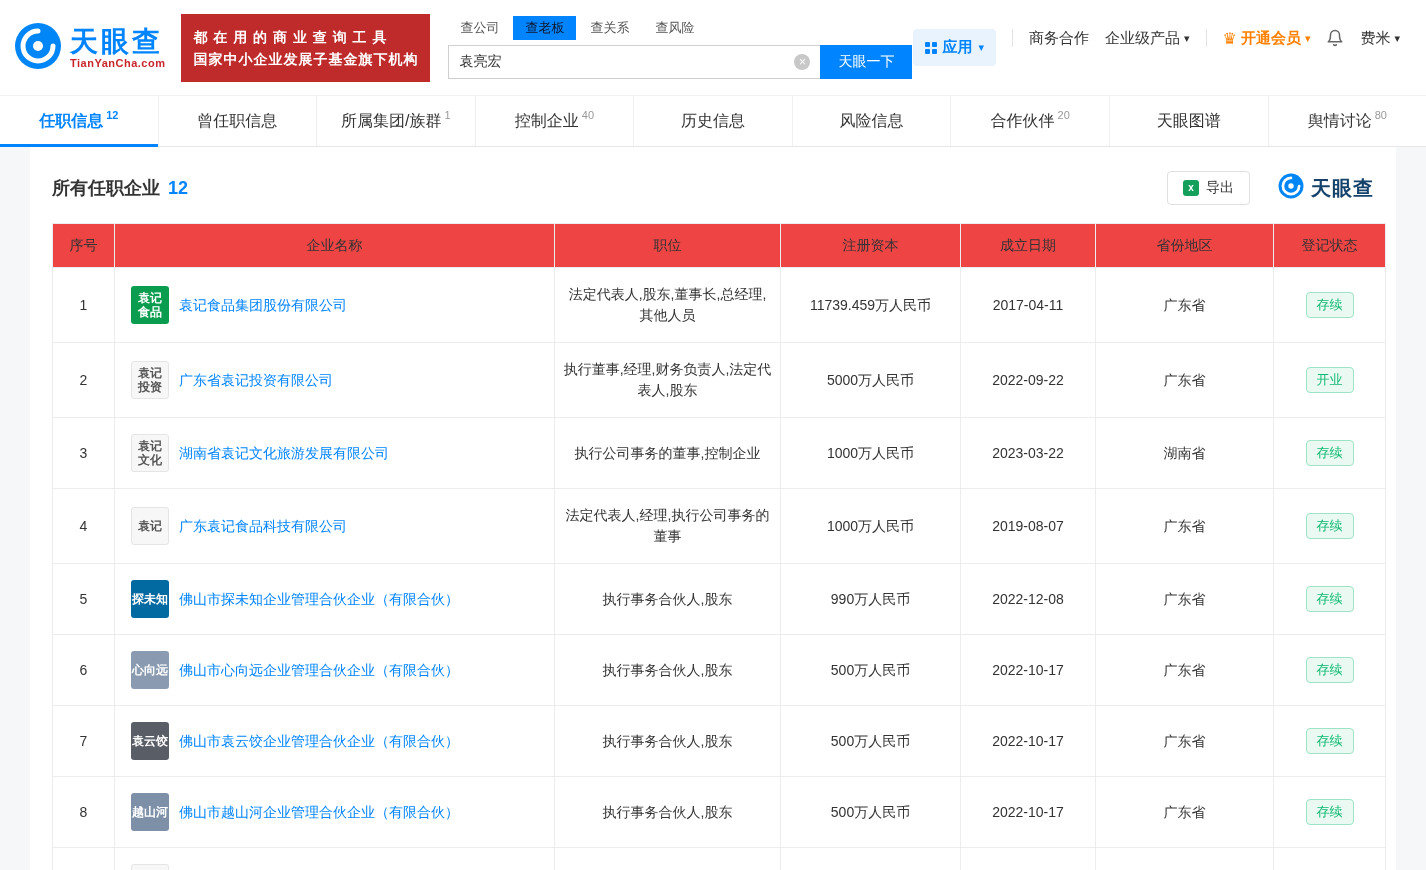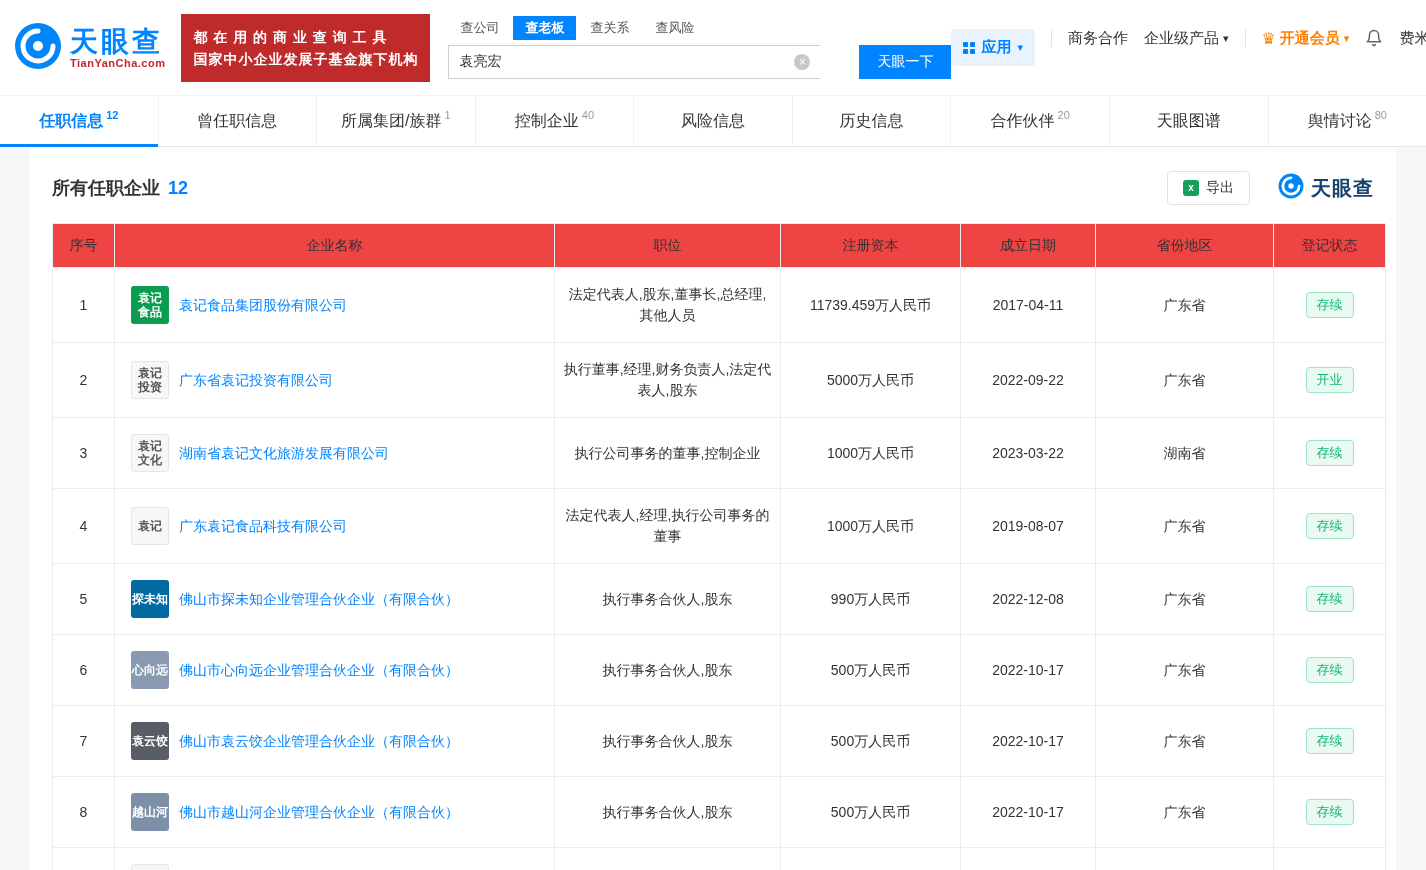--- a/index.html
+++ b/index.html
@@ -8,22 +8,22 @@
 
   
   .header { height:95px; background:#fff; display:flex; align-items:center; padding:0 26px 0 14px; }
   .logo { display:flex; align-items:center; gap:8px; cursor:pointer; }
   .logo-cn { font-size:28px; font-weight:bold; color:#0084ff; letter-spacing:3px; line-height:30px; }
   .logo-en { font-size:11px; color:#c9252c; font-weight:bold; letter-spacing:.5px; }
   .banner { background:#bf2a2b; color:#fff; padding:12px 12px; margin-left:16px; font-size:14px; font-weight:bold; line-height:22px; letter-spacing:1px; white-space:nowrap; }
   .search-area { margin-left:18px; }
   .search-tabs { display:flex; gap:2px; margin-bottom:5px; font-size:13px; }
   .stab { padding:3px 12px; color:#555; cursor:pointer; }
-  .stab.active { background:#0084ff; color:#ffffff;font-weight:bold; }
-  .search-row { display:flex;gap:39px; }
+  .stab.active { background:#0084ff; color:#0f172a; }
+  .search-row { display:flex; }
   .input-wrap { position:relative; }
   .input-wrap input { width:372px; height:34px; border:1px solid #cfcfcf; border-right:none; padding:0 32px 0 10px; font-size:14px; color:#333; outline:none; font-family:inherit; }
   .clear { position:absolute; right:10px; top:9px; width:16px; height:16px; border-radius:50%; background:#c8c8c8; color:#fff; font-size:12px; line-height:16px; text-align:center; cursor:pointer; }
   .search-btn { width:92px; height:34px; background:#0084ff; color:#fff; border:none; font-size:14px; cursor:pointer; font-family:inherit; }
   .right-nav { margin-left:auto; display:flex; align-items:flex-start; gap:16px; font-size:15px; color:#333; white-space:nowrap; }
   .apps-pill { display:flex; align-items:center; gap:6px; background:#e8f3fd; color:#0084ff; padding:9px 12px; border-radius:4px; cursor:pointer; font-weight:bold; }
   .grid-icon { display:inline-grid; grid-template-columns:5px 5px; grid-gap:2px; }
   .grid-icon i { width:5px; height:5px; background:#0084ff; border-radius:1px; }
   .caret { font-size:11px; color:inherit; }
   .vdiv { width:1px; height:18px; background:#e3e3e3; }
@@ -149,24 +149,24 @@
     </div>
     <div class="tab">
       <span>所属集团/族群</span>
       <span class="count">1</span>
     </div>
     <div class="tab">
       <span>控制企业</span>
       <span class="count">40</span>
     </div>
     <div class="tab">
+      <span>历史信息</span>
+    </div>
+    <div class="tab">
       <span>风险信息</span>
-    </div>
-    <div class="tab">
-      <span>历史信息</span>
     </div>
     <div class="tab">
       <span>合作伙伴</span>
       <span class="count">20</span>
     </div>
     <div class="tab">
       <span>天眼图谱</span>
     </div>
     <div class="tab">
       <span>舆情讨论</span>

